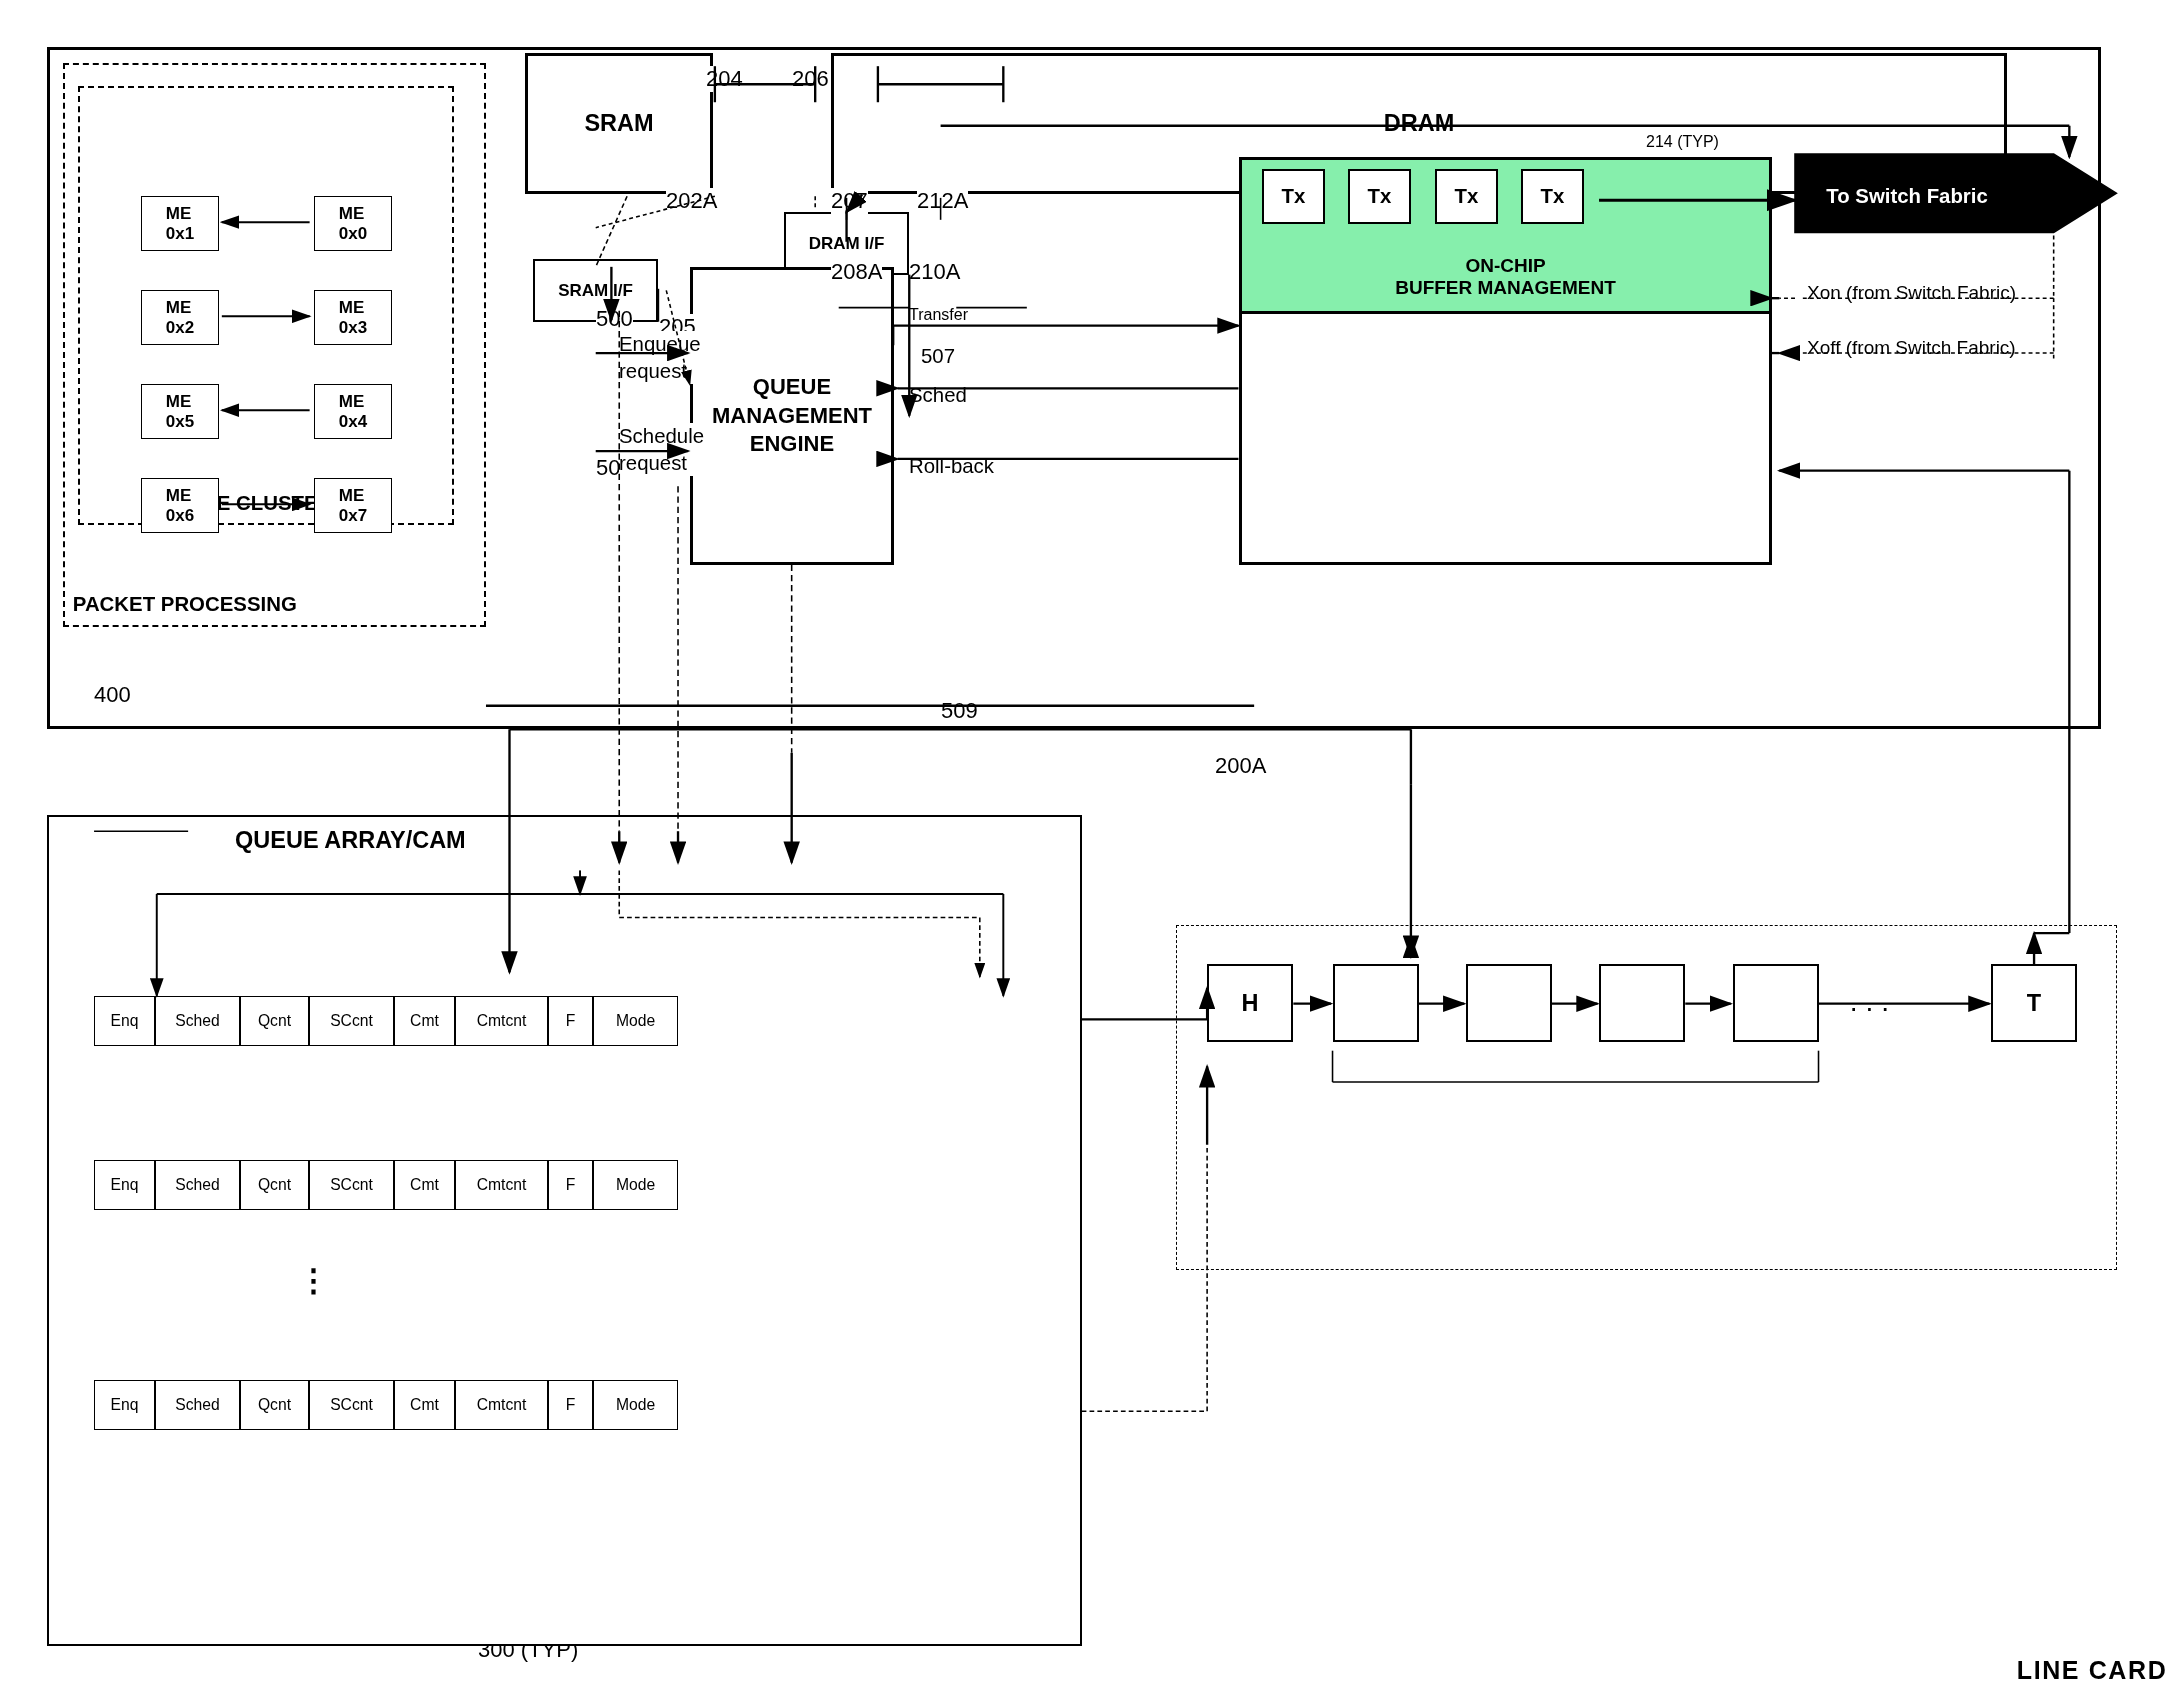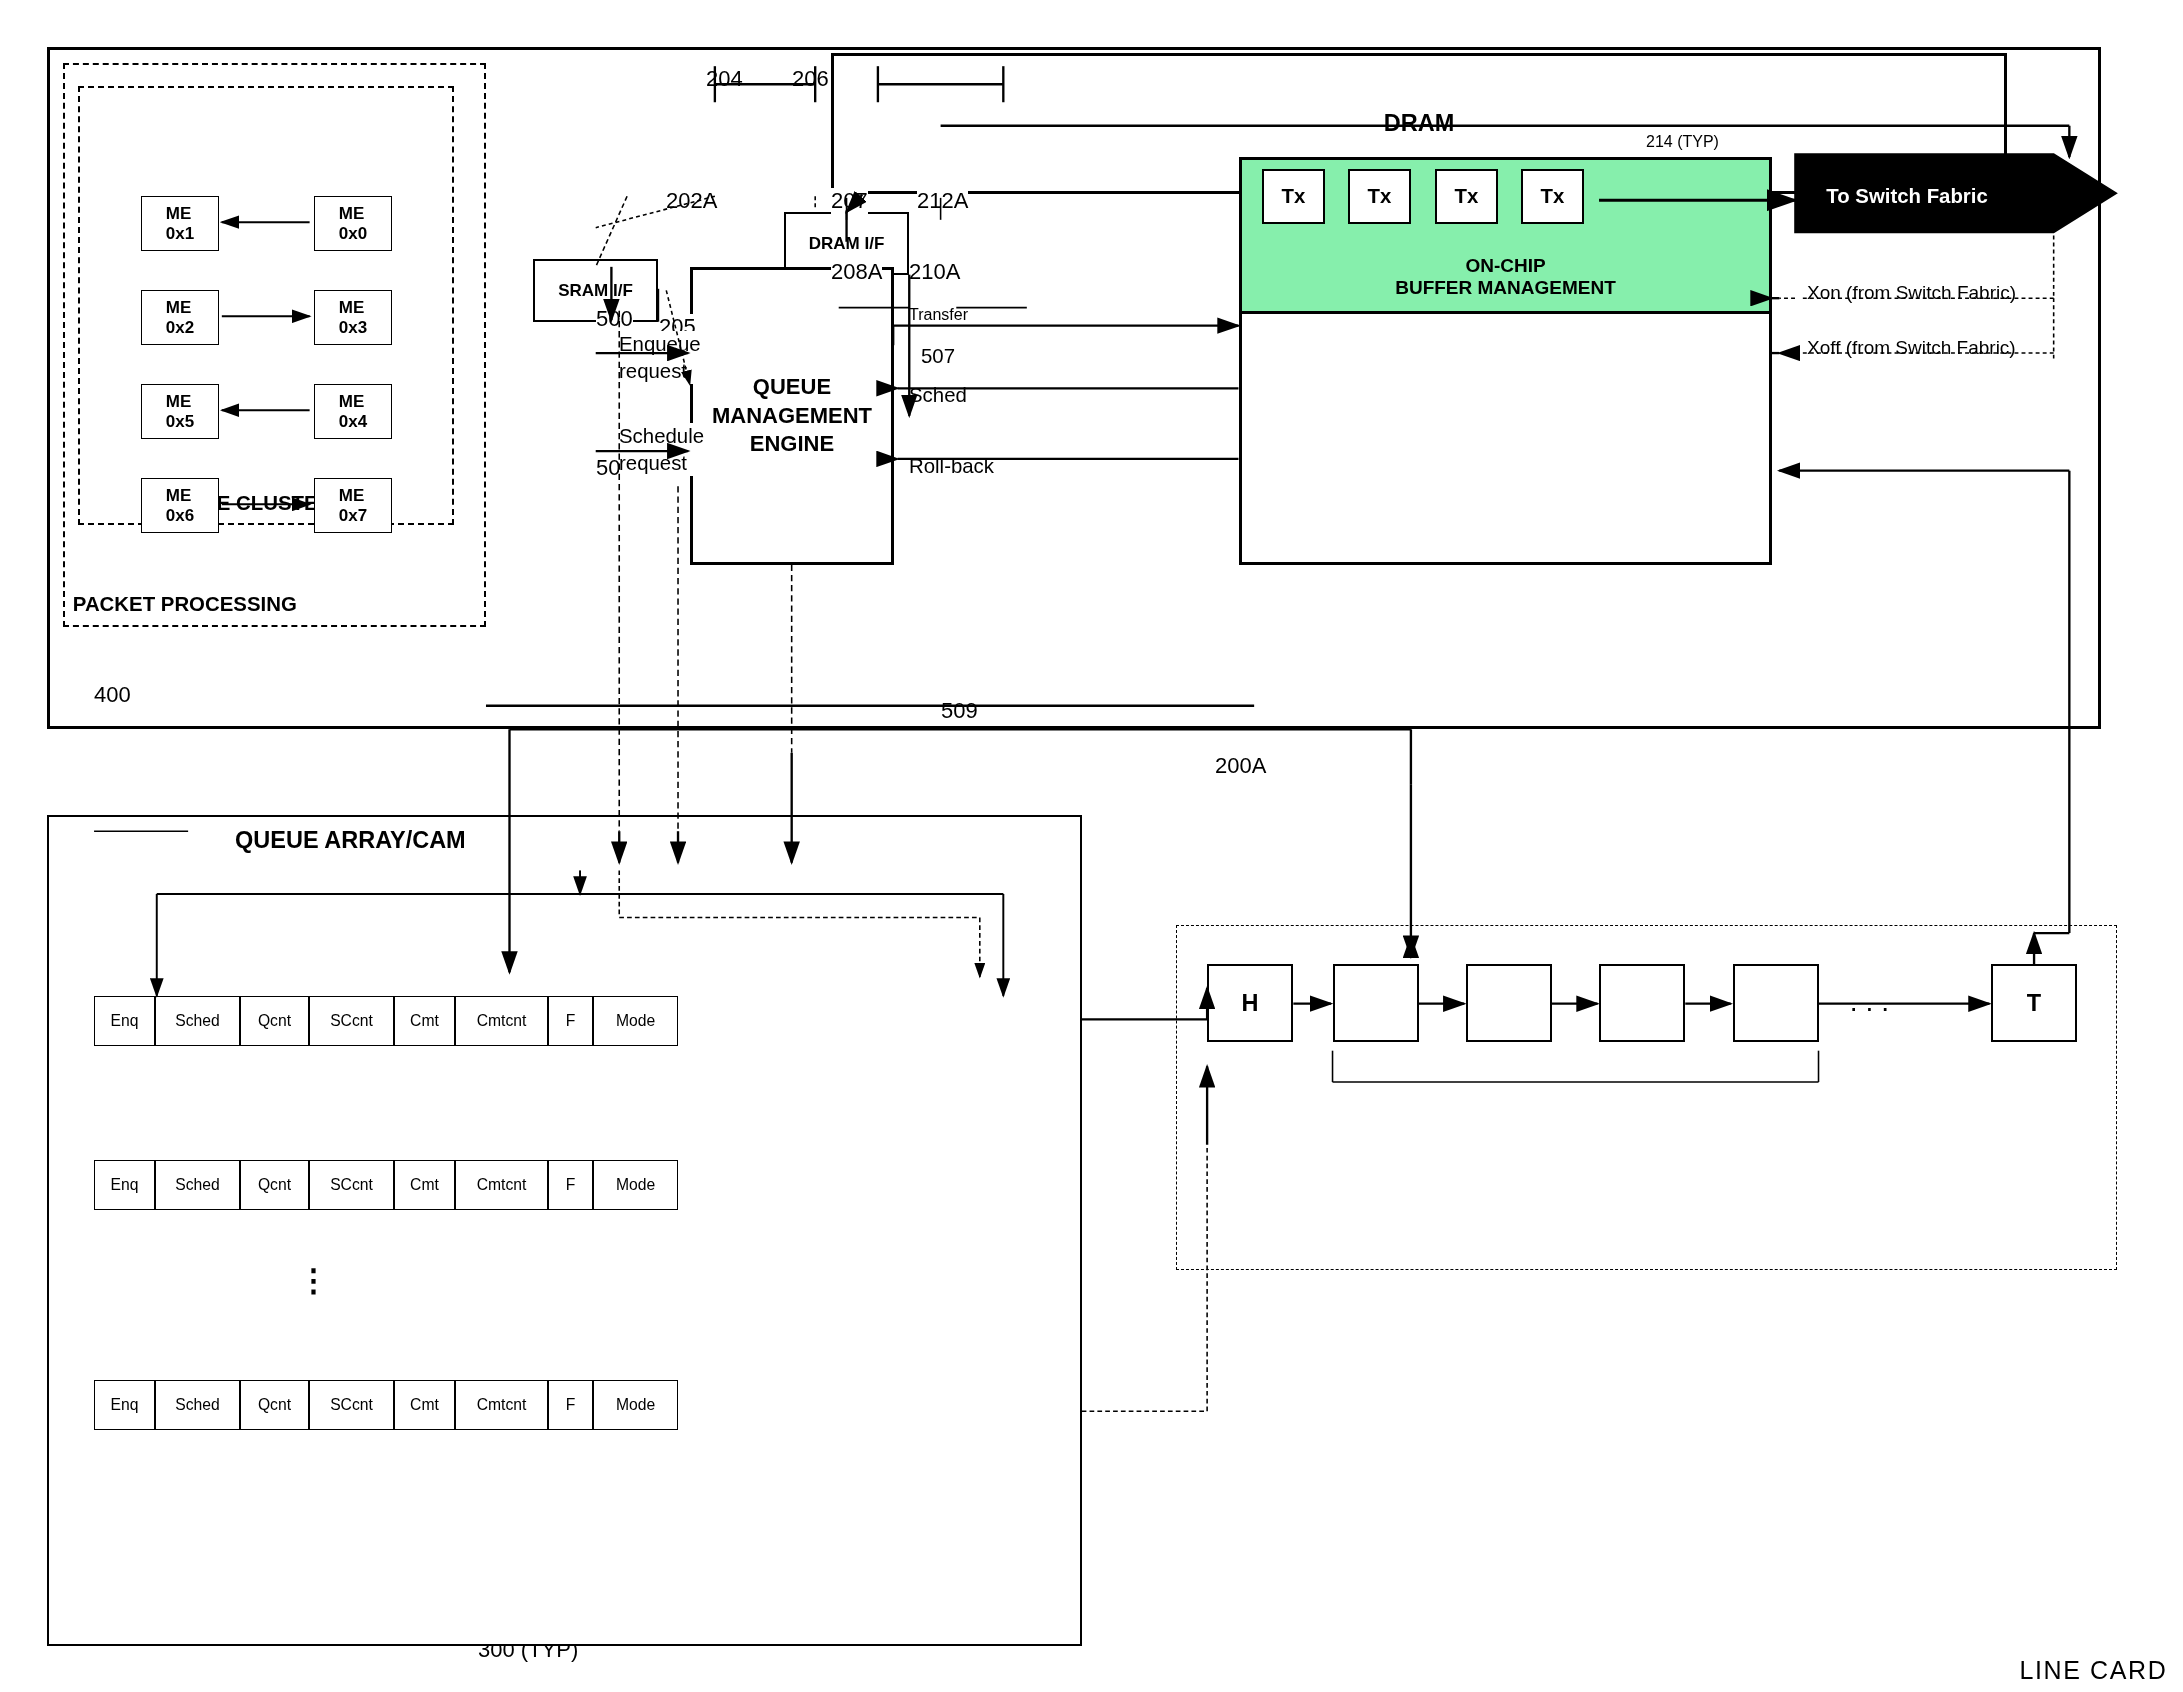--- a/index.html
+++ b/index.html
@@ -24,21 +24,21 @@
       width: 2054px;
       height: 682px;
       border: 3.9px solid #000;
       background: #fff;
     }
     .line-card-label {
       position: absolute;
       right: 15.7px;
       bottom: 7.8px;
       font-size: 25px;
-      font-weight: normal;
+      font-weight: bold;
       letter-spacing: 1.6px;
     }
     
     .packet-processing-box {
       position: absolute;
       top: 63px; left: 63px;
       width: 423px;
       height: 564px;
       border: 2.4px dashed #000;
       background: #fff;
@@ -261,20 +261,23 @@
     }
   </style>
 </head>
 <body>
 
 <div class="diagram">
 
   <div class="line-card-outer"></div>
   <div class="line-card-label">LINE CARD</div>
 
+  <div class="sram-box">
+    <span>SRAM</span>
+  </div>
 
   <div class="dram-box">
     <span>DRAM</span>
 
   </div>
 
   <div class="packet-processing-box">
     <div class="packet-processing-label">PACKET PROCESSING</div>
   </div>
 

